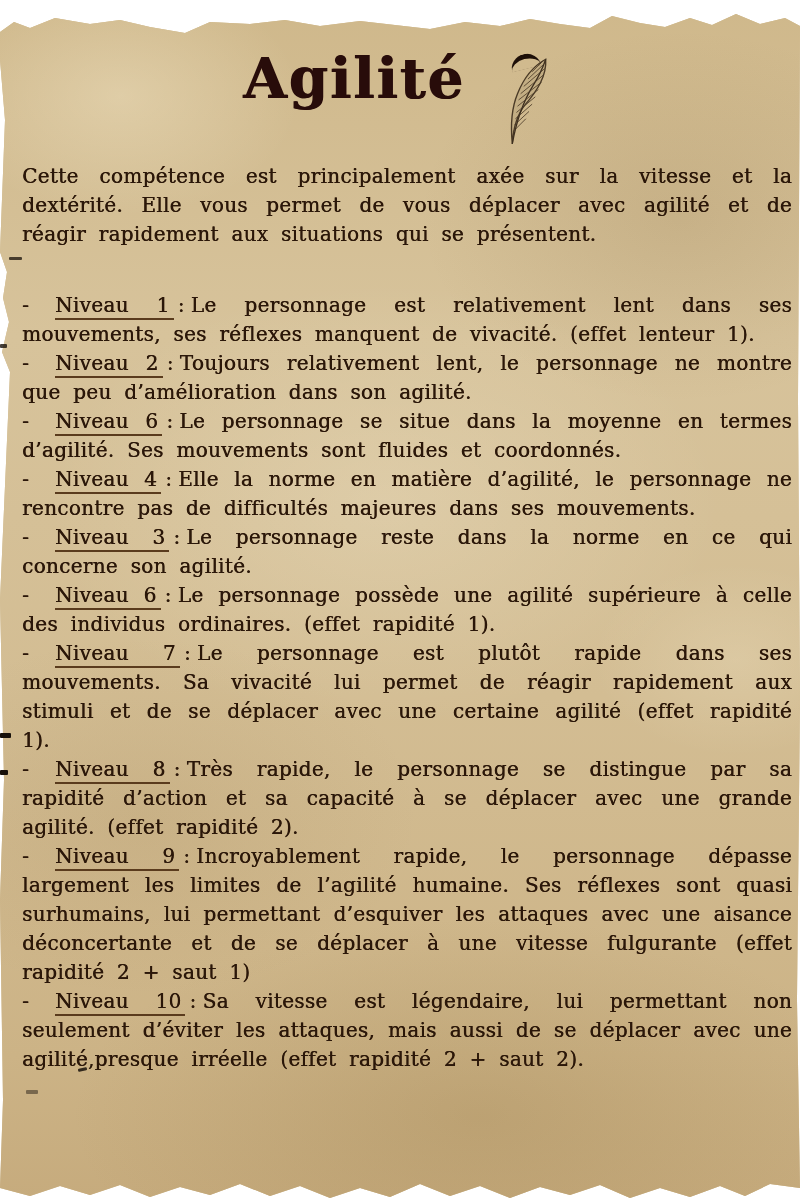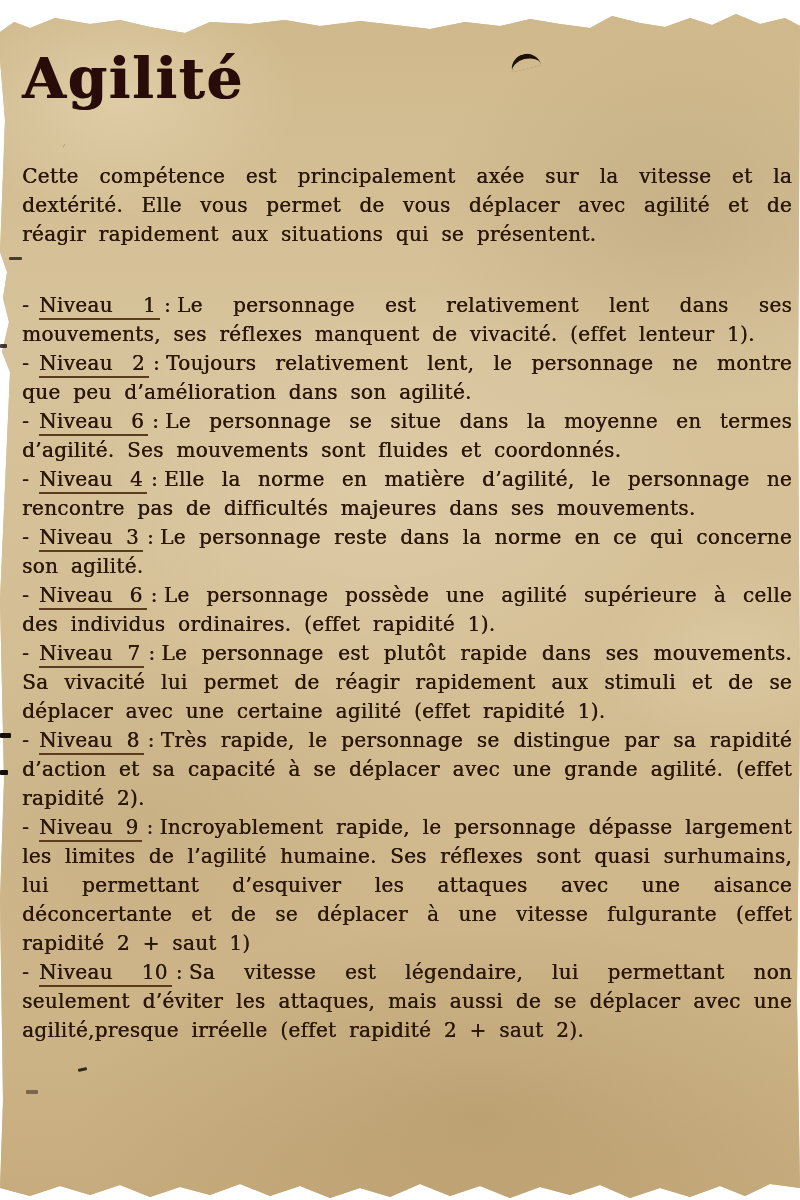--- a/index.html
+++ b/index.html
@@ -52,21 +52,20 @@
   }
   
   .header{
     position:relative;
     height:108px;
     display:flex;
     align-items:flex-start;
     justify-content:center;
     gap:22px;
     margin-bottom:8px;
-    flex-direction:column;
   }
   .title{
     margin:8px 0 0 0;
     font-size:56px;
     line-height:60px;
     font-weight:bold;
     letter-spacing:2px;
     color:var(--title-ink);
     text-shadow:1px 0 0 currentColor;
   }
@@ -89,20 +88,21 @@
     text-shadow:0.4px 0 0 currentColor;
   }
   .intro{margin:14px 0 0 0;}
   .levels{margin-top:42px;}
   .level{margin:0;}
   .bullet{margin-right:10px;}
   .label{
     border-bottom:2px solid var(--underline);
     padding-bottom:1px;
     padding-right:4px;
+    margin-left:16px;
   }
   .sep{margin:0 6px 0 4px;}
   
   .mark{position:absolute;background:#17100a;border-radius:1px;}
   .mark.m1{left:0;top:733px;width:11px;height:5px;}
   .mark.m2{left:0;top:770px;width:8px;height:5px;}
   .mark.m3{left:9px;top:257px;width:13px;height:3px;opacity:.75;}
   .mark.m4{left:0;top:344px;width:7px;height:4px;opacity:.8;}
   .mark.m5{left:78px;top:1068px;width:9px;height:3px;transform:rotate(-12deg);opacity:.85;}
   .mark.m6{left:26px;top:1090px;width:12px;height:4px;opacity:.45;}

